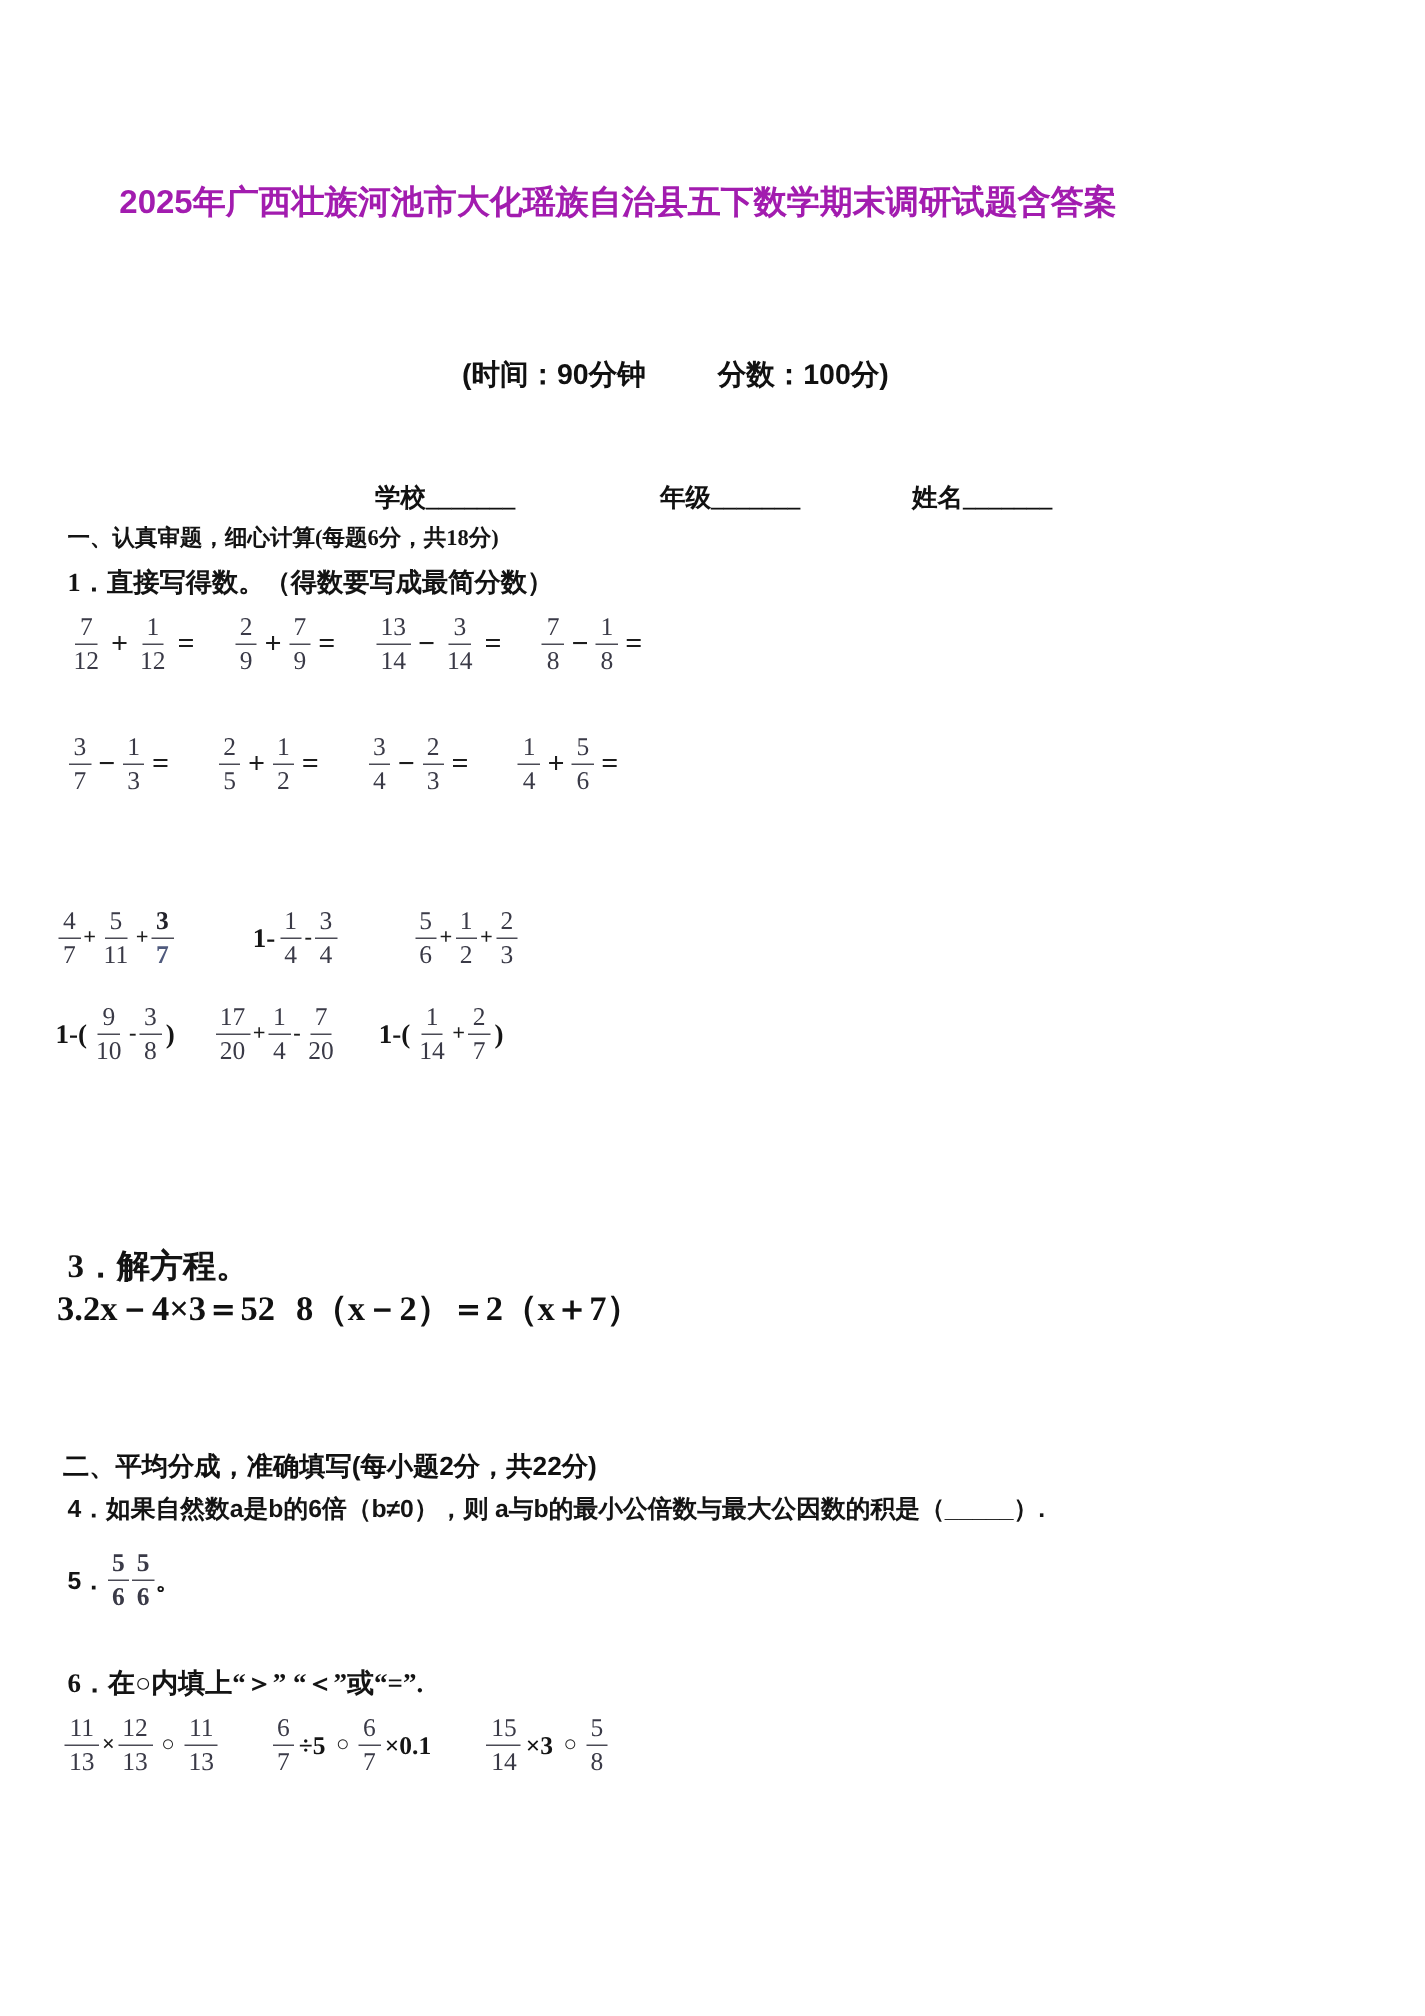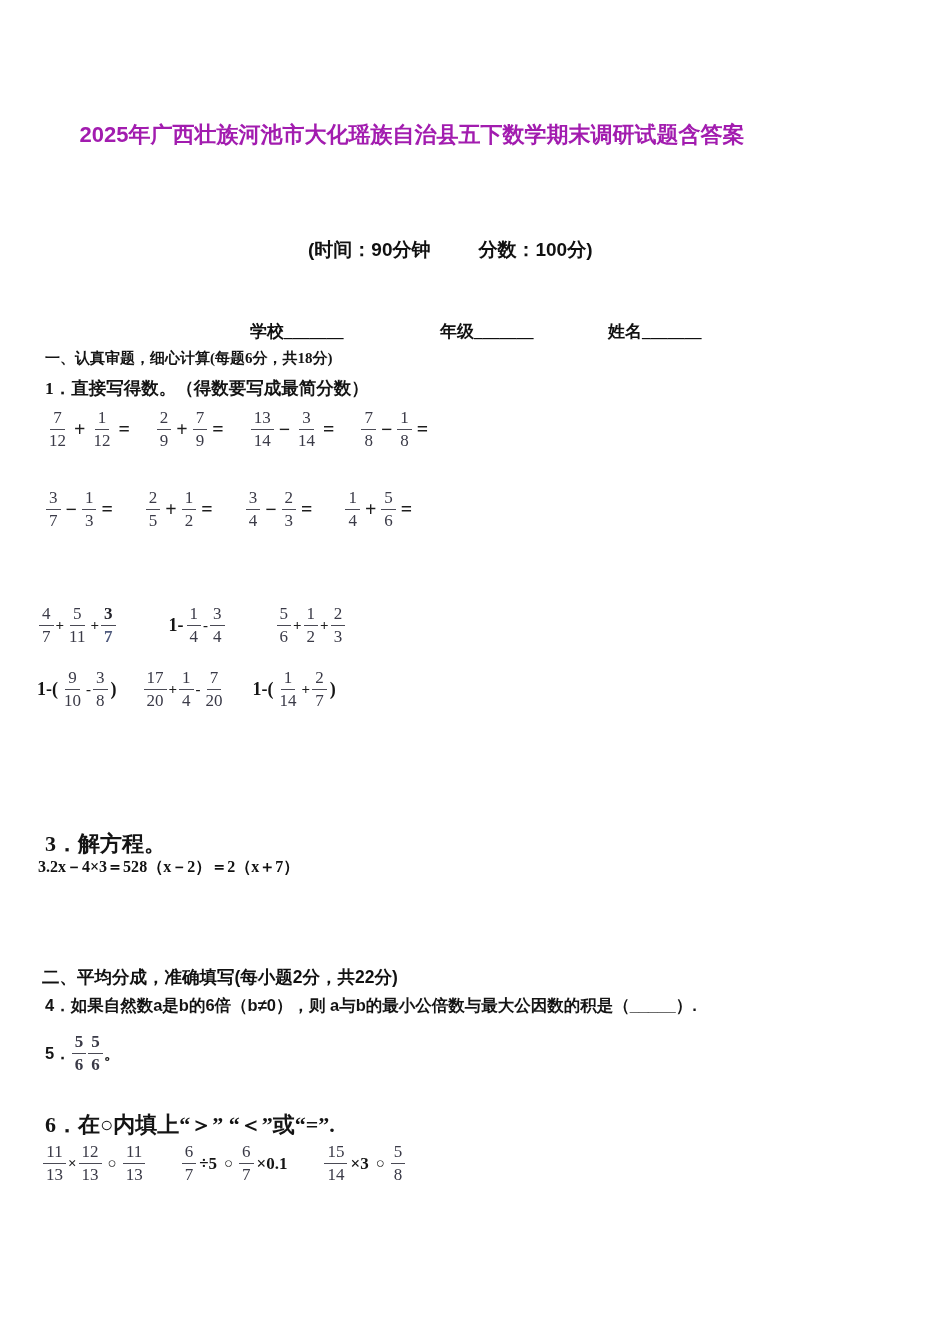--- a/index.html
+++ b/index.html
@@ -20,21 +20,21 @@
   .f-school{left:250px;} .f-grade{left:440px;} .f-name{left:608px;}
 
   .s1-heading{top:349px;left:45px;font-weight:700;font-size:15px;color:#141414;}
   .q1-label{top:376px;left:45px;font-weight:700;font-size:17.5px;color:#141414;}
   .q2-label{top:575px;left:38px;font-weight:700;font-size:17.5px;color:#141414;}
   .q3-label{top:829px;left:45px;font-weight:700;font-size:22px;color:#141414;}
   .s2-heading{top:965px;left:42px;font-family:"Liberation Sans",sans-serif;
               font-weight:700;font-size:17.5px;color:#111;}
   .q4-text{top:995px;left:45px;width:860px;
            font-family:"Liberation Sans",sans-serif;font-weight:700;font-size:16.5px;color:#141414;}
-  .q6-label{top:1110px;left:45px;font-weight:700;font-size:22px;color:#141414;}
+  .q6-label{top:1110px;left:45px;font-weight:700;font-size:18px;color:#141414;}
 
   .expr-row{display:flex;align-items:center;}
   .expr{display:inline-flex;align-items:center;}
 
   .r-q1a{top:408px;left:45px;gap:22px;}
   .r-q1b{top:488px;left:45px;gap:28px;}
   .r-q2a{top:604px;left:38px;gap:50px;}
   .r-q2b{top:668px;left:35px;gap:24px;}
   .r-q6{top:1142px;left:42px;gap:34px;}
   .r-q5{top:1032px;left:45px;}
@@ -53,22 +53,22 @@
   .op-s{font-size:15px;margin:0 1px;}
   .op-circle{font-size:15px;font-weight:400;margin:0 5px;}
 
   .tx{font-family:"Liberation Serif",serif;font-weight:700;font-size:18px;
       color:#151515;margin:0 2px;white-space:pre;}
 
   .r-q6 .tx{font-size:17px;}
   .r-q5{font-family:"Liberation Sans",sans-serif;font-weight:600;font-size:16.5px;color:#141414;}
   .r-q5 .tx{font-family:"Liberation Sans",sans-serif;font-weight:600;font-size:16.5px;margin:0;}
 
-  .equations{top:857px;left:38px;display:flex;
-             font-weight:700;font-size:16px;color:#111;}
+  .equations{top:857px;left:38px;display:flex;gap:14px;
+             font-weight:700;font-size:23px;color:#111;}
 </style>
 </head>
 <body>
 
 <div class="page">
 
   <h1 class="abs title">2025年广西壮族河池市大化瑶族自治县五下数学期末调研试题含答案</h1>
 
   <div class="abs meta">
     <span>(时间：90分钟</span>

